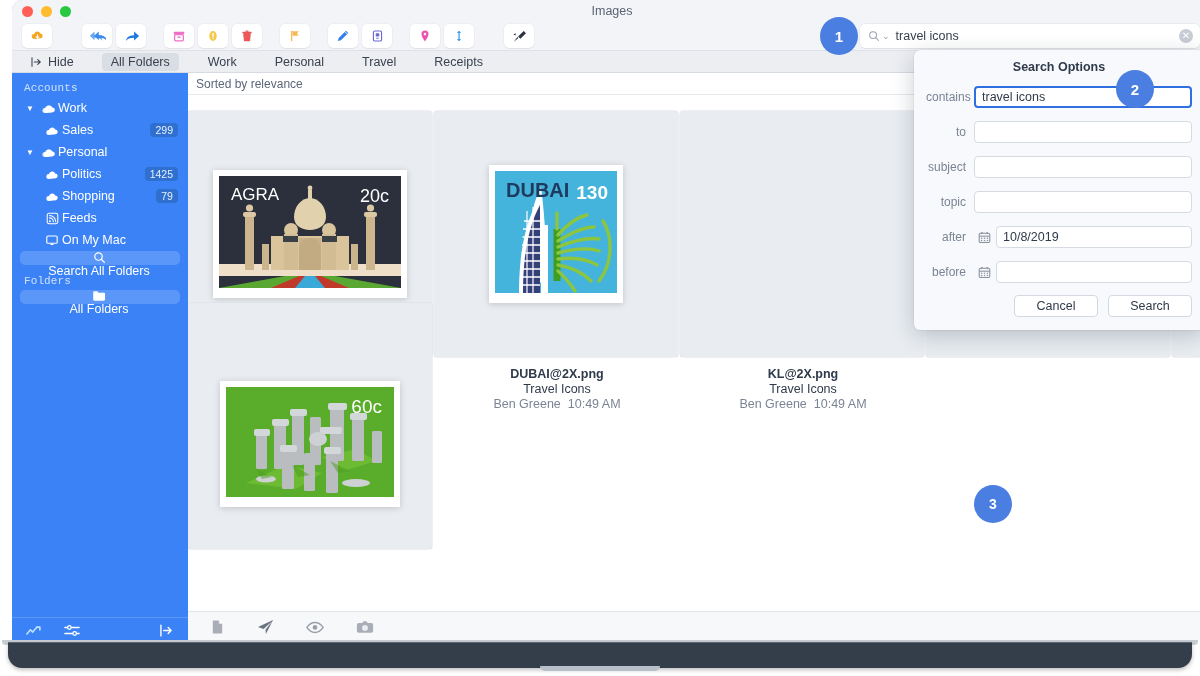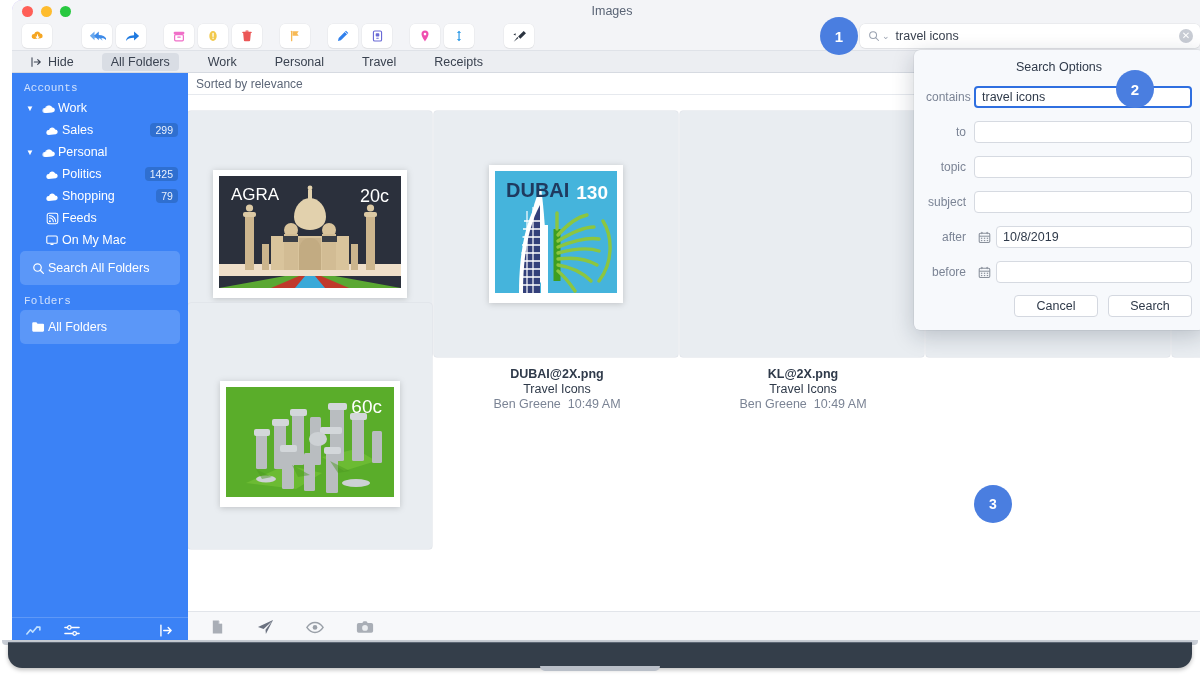--- a/index.html
+++ b/index.html
@@ -105,21 +105,21 @@
     padding-top:4px;
   }
   .sb-header {
     font-size:11px; color:#cfe0fd; padding:5px 0 3px 12px; letter-spacing:.1px;font-family:Liberation Mono, monospace;
   }
   .sb-item {
     display:flex; align-items:center; height:22px; font-size:12.5px;
     color:#ffffff; position:relative; padding-right:10px;
   }
   .sb-item .lbl{ flex:1; }
-  .sb-item.sel { background:#5b97f8; border-radius:5px; margin:0 8px; height:34px; }
+  .sb-item.sel { background:#5b97f8; border-radius:5px; margin:0 8px; height:14px;flex-direction:column; }
   .sb-arrow { width:16px; text-align:center; font-size:8px; color:#ffffff; }
   .sb-ico { width:20px; display:flex; align-items:center; justify-content:center; }
   .indent-0 { padding-left:10px; }
   .indent-1 { padding-left:30px; }
   .badge {
     background:#2f6fd0; color:#e8f0fd; font-size:10.5px; border-radius:4px;
     padding:1px 5px; min-width:22px; text-align:center;
   }
   .sb-footer {
     position:absolute; bottom:0; left:0; right:0; height:28px;
@@ -168,21 +168,21 @@
     background:#fff; box-shadow:0 0 0 .7px #b3b9c4, 0 1px 2px rgba(0,0,0,.2);
   }
 
   
   .popover {
     position:absolute; left:902px; top:50px; width:290px; height:280px;
     background:#f7f9fc; border-radius:6px;
     box-shadow:0 6px 22px rgba(20,30,55,.22), 0 0 0 .5px rgba(0,0,0,.08);
     padding:10px 12px 0 12px; z-index:40;
   }
-  .pop-title { text-align:center; font-size:12.5px; font-weight:normal; color:#2f3a4a; margin-bottom:9px; }
+  .pop-title { text-align:center; font-size:12.5px; font-weight:bold; color:#2f3a4a; margin-bottom:9px; }
   .frow { display:flex; align-items:center; margin-bottom:7px; height:28px; }
   .flabel { width:48px; text-align:right; font-size:12px; color:#7b8495; padding-right:8px; }
   .finput {
     flex:1; height:22px; background:#fff; border:.5px solid #d6dae1; border-radius:4px;
     display:flex; align-items:center; padding:0 6px; font-size:12.5px; color:#2f3a4a;
   }
   .finput.focus { border:2px solid #2f6fe0; }
   .cal-ico { width:20px; display:flex; align-items:center; justify-content:center; margin-right:2px; }
   .btnrow { display:flex; justify-content:flex-end; gap:10px; margin-top:9px; }
   .pbtn {
@@ -732,25 +732,25 @@
 
       <div class="frow">
         <div class="flabel">contains</div>
         <div class="finput focus">travel icons</div>
       </div>
       <div class="frow">
         <div class="flabel">to</div>
         <div class="finput"></div>
       </div>
       <div class="frow">
+        <div class="flabel">subject</div>
+        <div class="finput"></div>
+      </div>
+      <div class="frow">
         <div class="flabel">topic</div>
-        <div class="finput"></div>
-      </div>
-      <div class="frow">
-        <div class="flabel">subject</div>
         <div class="finput"></div>
       </div>
       <div class="frow">
         <div class="flabel">after</div>
         <span class="cal-ico">
           <svg width="13" height="13" viewBox="0 0 16 16">
               <rect x="1.5" y="2.8" width="13" height="11.4" rx="1.6" fill="none" stroke="#8a919c" stroke-width="1.3"></rect>
               <path d="M1.5 6.4h13" stroke="#8a919c" stroke-width="1.3"></path>
               <g fill="#8a919c">
                 <rect x="3.6" y="8.2" width="1.7" height="1.5"></rect>

